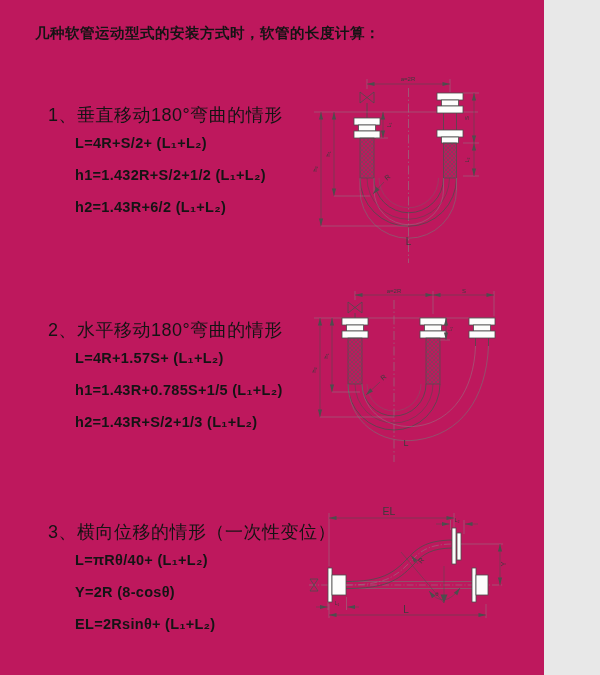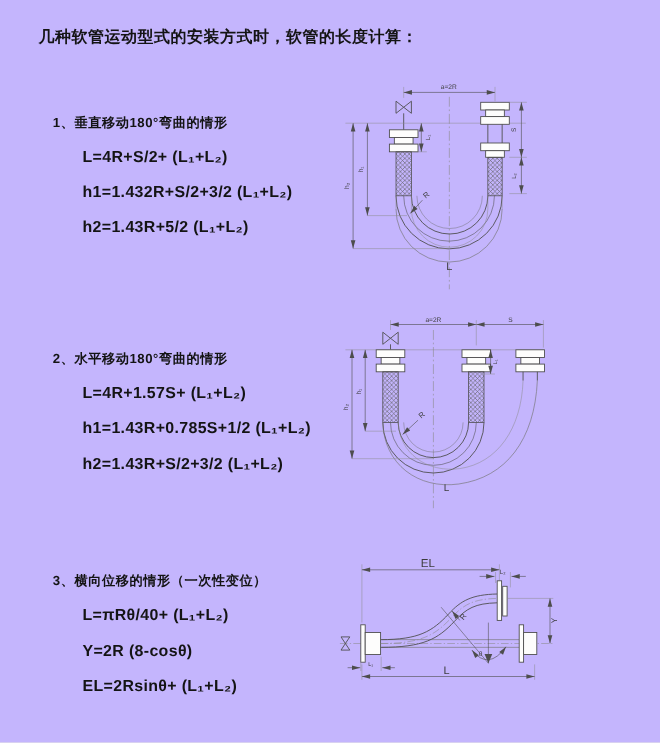--- a/index.html
+++ b/index.html
@@ -1,27 +1,27 @@
 <!DOCTYPE html>
 <html><head>
 <meta charset="utf-8">
 <style>
   html,body{margin:0;padding:0;background:#e8e8e8;}
   .page{
-    position:relative;width:600px;height:675px;
-    background:#c4b5fd;overflow:hidden;
+    position:relative;width:544px;height:675px;
+    background:#be185d;overflow:hidden;
     font-family:"Liberation Sans","DejaVu Sans",sans-serif;
     color:#141414;
   }
   .title{
     position:absolute;left:35px;top:24px;
     font-size:14.5px;font-weight:bold;letter-spacing:0.5px;white-space:nowrap;
   }
   .sec{position:absolute;left:48px;}
-  .sec-heading{font-size:12px;font-weight:bold;letter-spacing:0.5px;height:20px;white-space:nowrap;}
+  .sec-heading{font-size:18px;font-weight:normal;letter-spacing:0.5px;height:20px;white-space:nowrap;}
   .formula{font-size:14.5px;margin-left:27px;margin-top:12px;height:20px;letter-spacing:0.3px;white-space:nowrap;font-weight:bold;}
   .sec1{top:103px;} .sec2{top:318px;} .sec3{top:520px;}
   .diag{position:absolute;}
   .d1{left:312px;top:68px;width:275px;height:200px;}
   .d2{left:312px;top:282px;width:287px;height:190px;}
   .d3{left:303px;top:500px;width:297px;height:160px;}
   
   .ln{stroke:#4d4d4d;stroke-width:0.8;fill:none;}
   .thin{stroke:#4d4d4d;stroke-width:0.5;fill:none;}
   .xtra{stroke:#6a6a6a;stroke-width:0.4;fill:none;}
@@ -44,29 +44,29 @@
 </head>
 <body>
 
 <div class="page">
 
   <div class="title">几种软管运动型式的安装方式时，软管的长度计算：</div>
 
   <div class="sec sec1">
     <div class="sec-heading">1、垂直移动180°弯曲的情形</div>
     <div class="formula">L=4R+S/2+ (L₁+L₂)</div>
-    <div class="formula">h1=1.432R+S/2+3/2 (L₁+L₂)</div>
-    <div class="formula">h2=1.43R+5/2 (L₁+L₂)</div>
+    <div class="formula">h1=1.432R+S/2+1/2 (L₁+L₂)</div>
+    <div class="formula">h2=1.43R+6/2 (L₁+L₂)</div>
   </div>
 
   <div class="sec sec2">
     <div class="sec-heading">2、水平移动180°弯曲的情形</div>
     <div class="formula">L=4R+1.57S+ (L₁+L₂)</div>
-    <div class="formula">h1=1.43R+0.785S+1/2 (L₁+L₂)</div>
-    <div class="formula">h2=1.43R+S/2+3/2 (L₁+L₂)</div>
+    <div class="formula">h1=1.43R+0.785S+1/5 (L₁+L₂)</div>
+    <div class="formula">h2=1.43R+S/2+1/3 (L₁+L₂)</div>
   </div>
 
   <div class="sec sec3">
     <div class="sec-heading">3、横向位移的情形（一次性变位）</div>
     <div class="formula">L=πRθ/40+ (L₁+L₂)</div>
     <div class="formula">Y=2R (8-cosθ)</div>
     <div class="formula">EL=2Rsinθ+ (L₁+L₂)</div>
   </div>
 
   <svg class="diag d1" viewBox="0 0 275 200">

